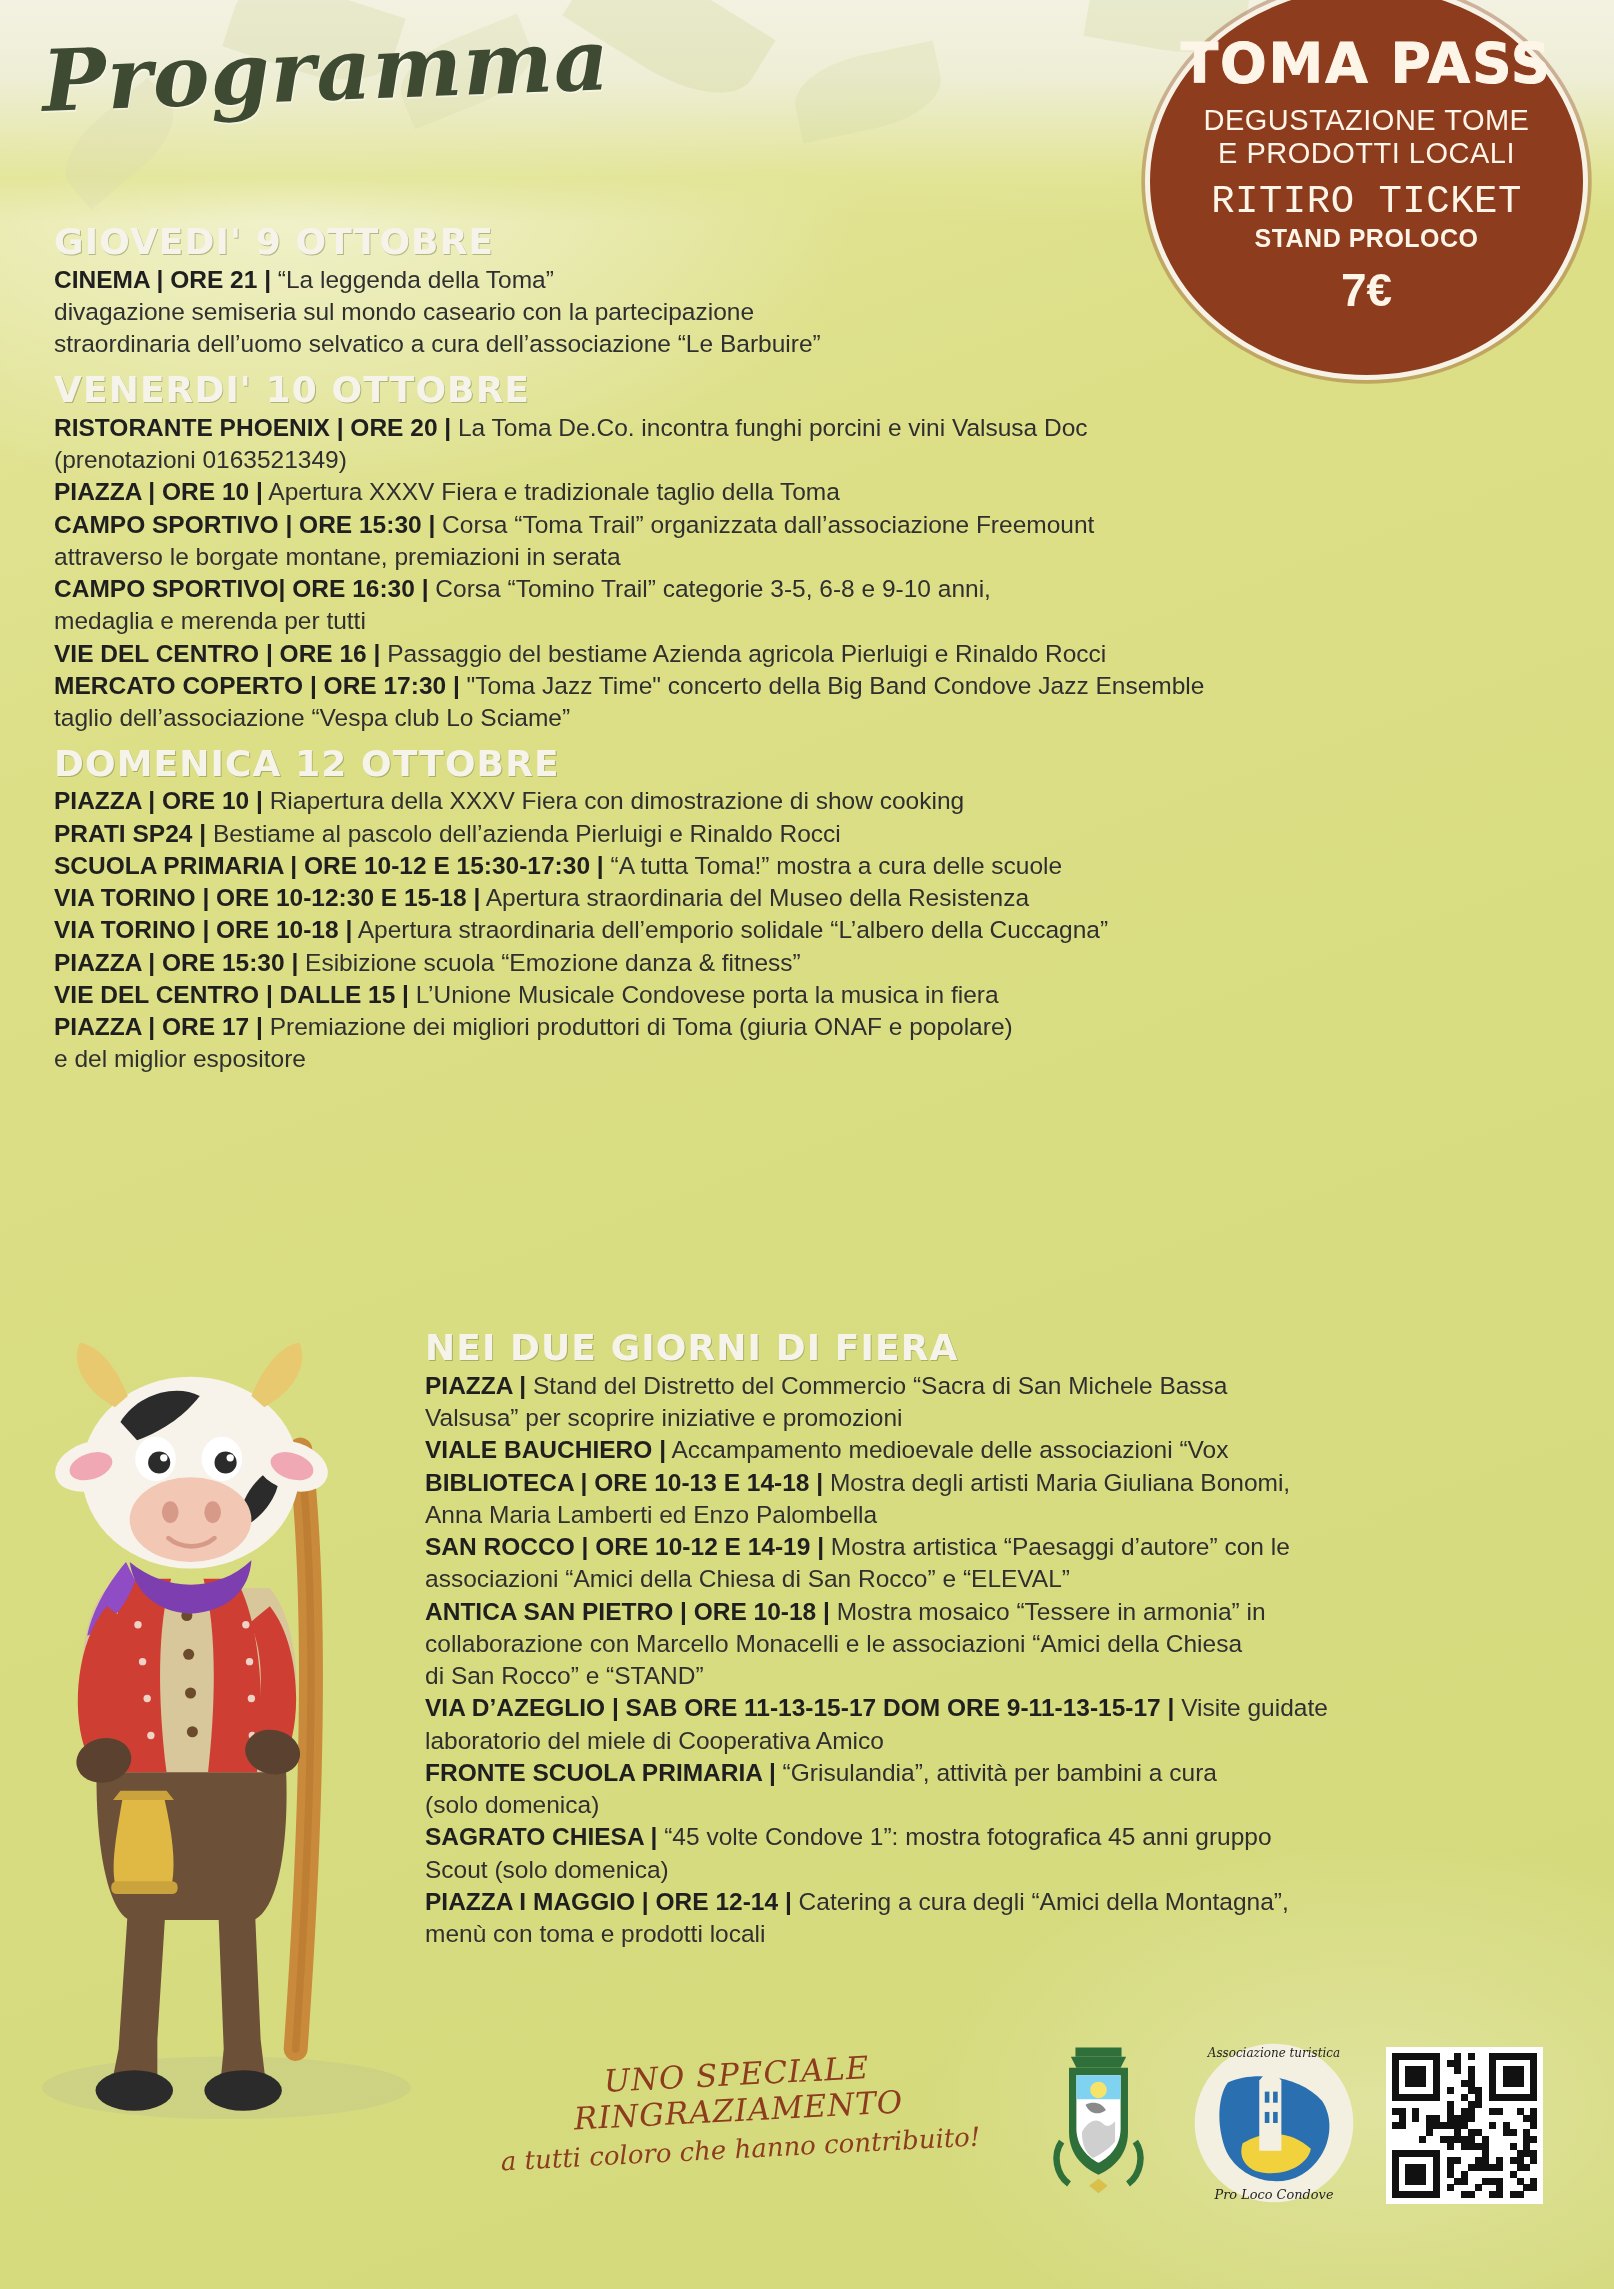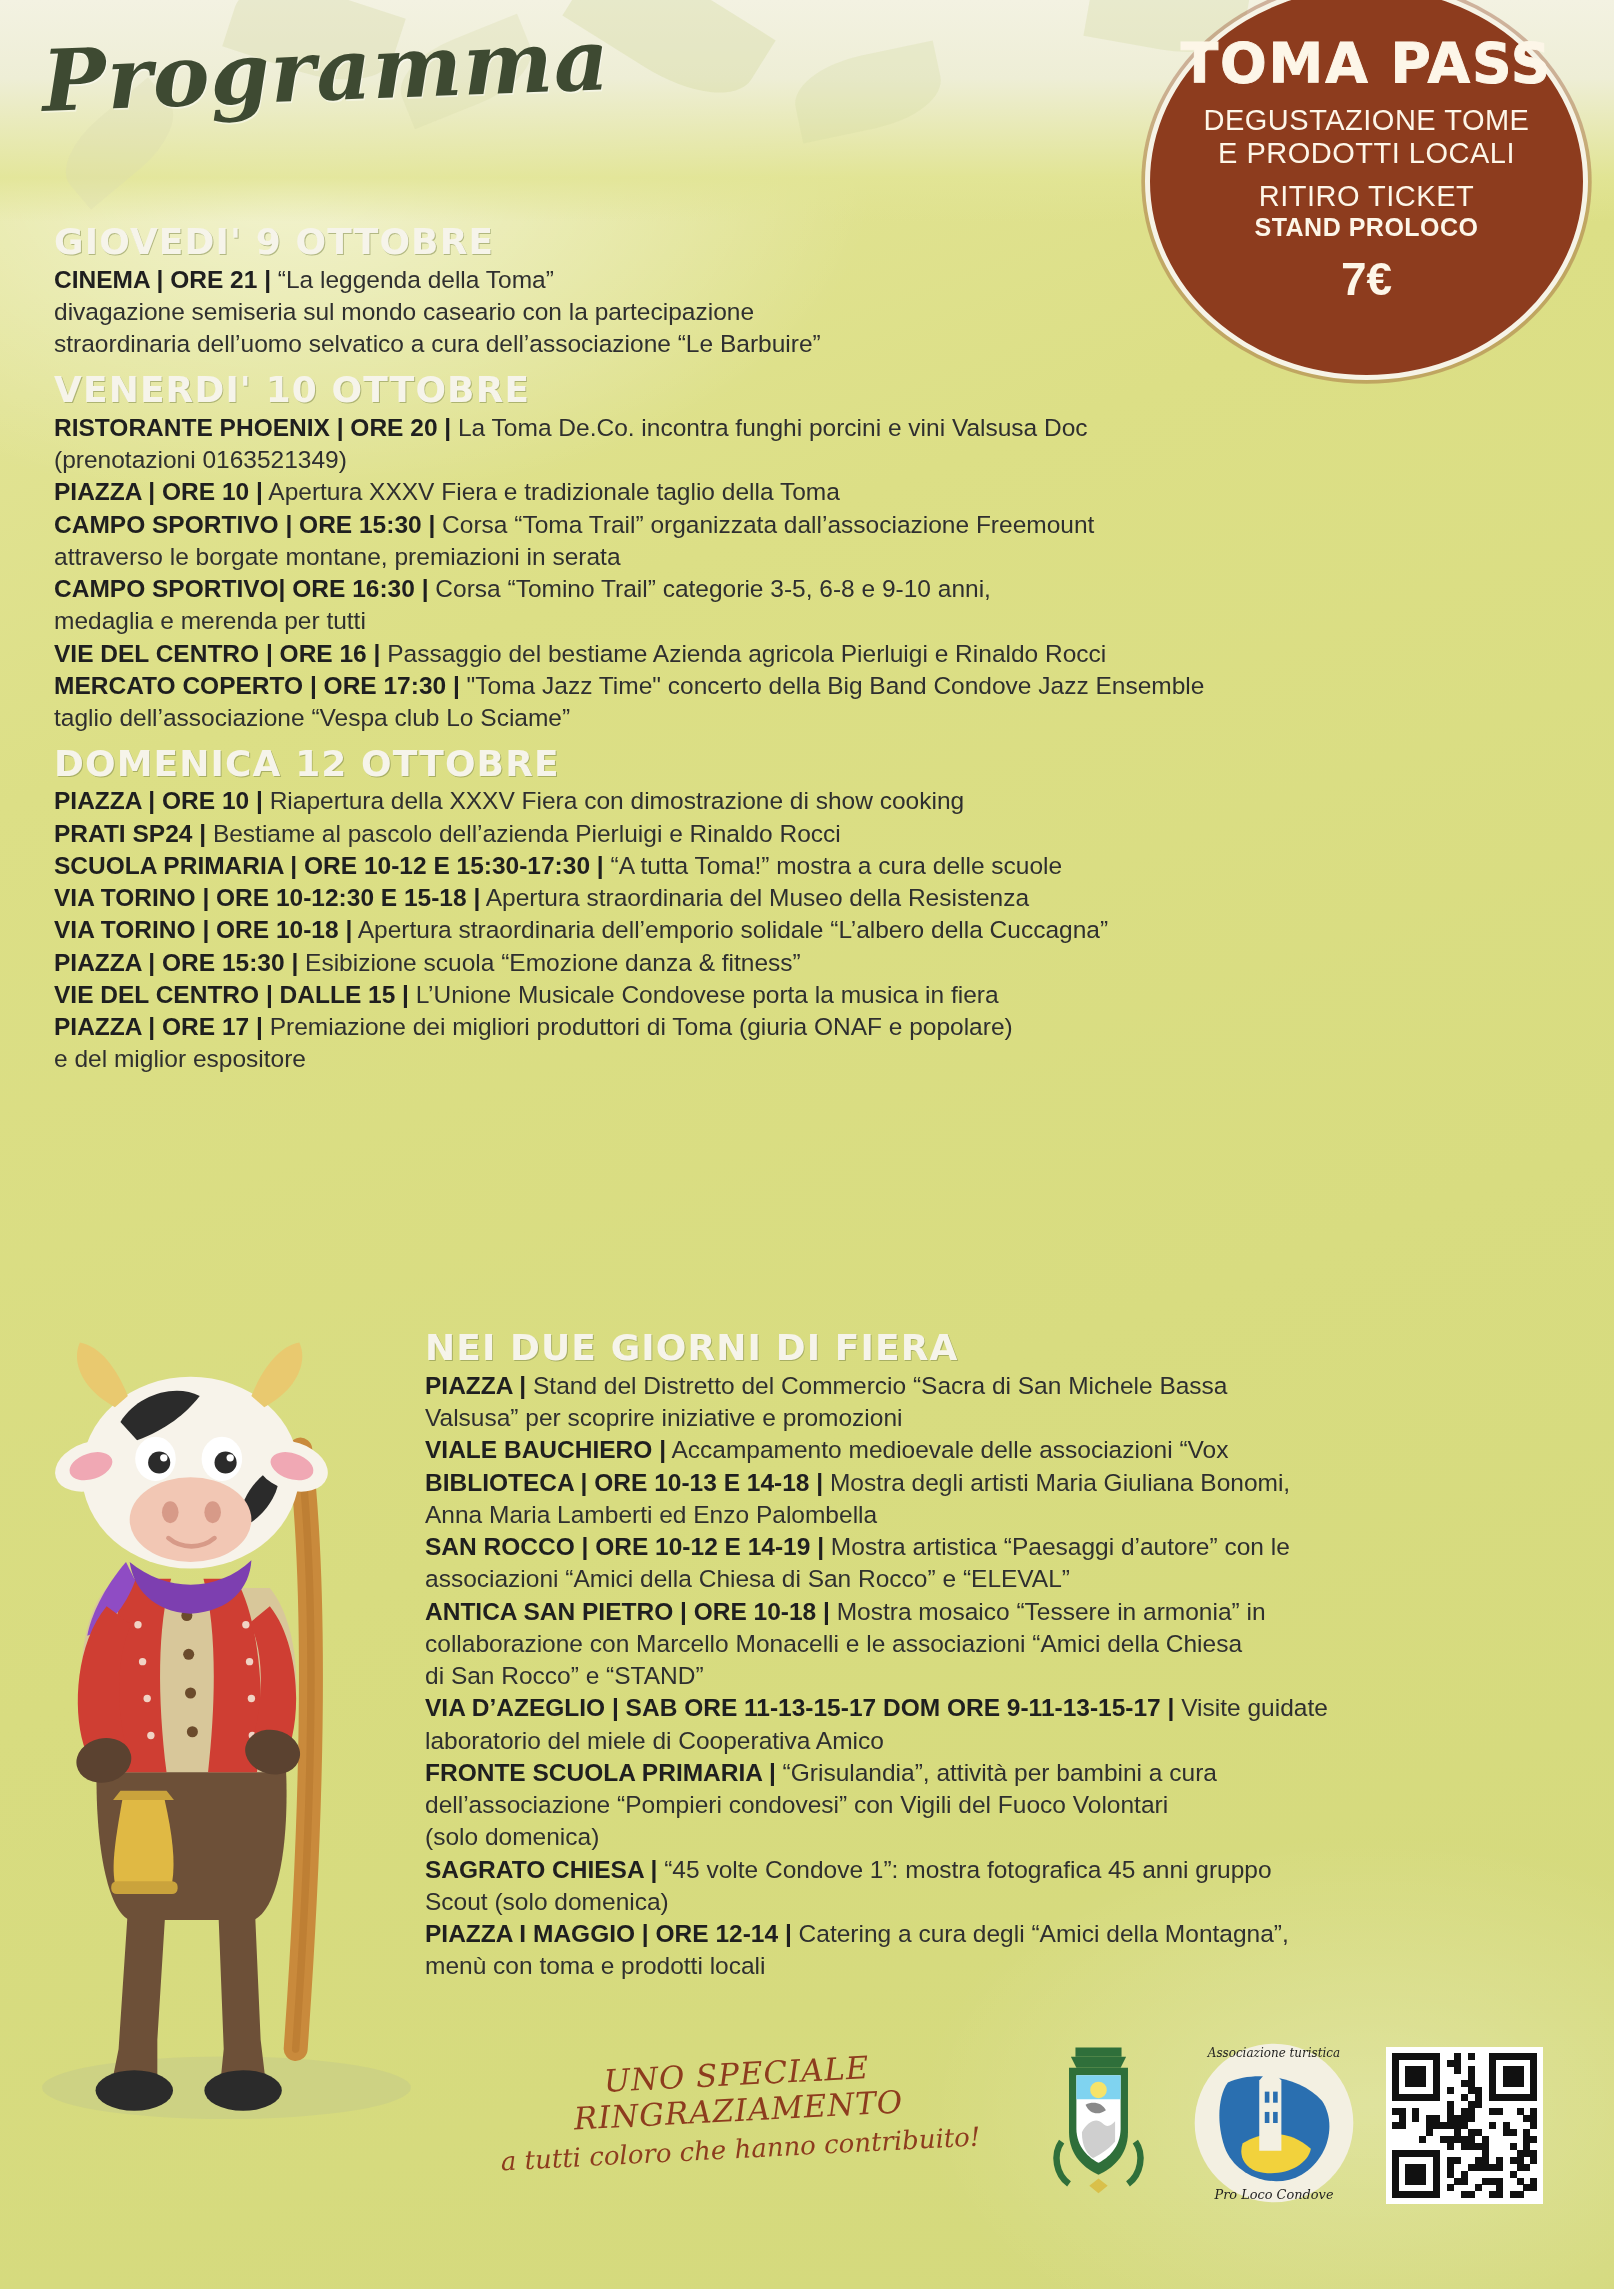--- a/index.html
+++ b/index.html
@@ -59,21 +59,21 @@
   }
   #tp-title {
     font-family: "DejaVu Sans", sans-serif;
     font-weight: 700;
     font-size: 55px;
     letter-spacing: 1.8px;
     line-height: 1;
     -webkit-text-stroke: 0.9px #fdf6e8;
   }
   #tp-sub1 { font-size: 29px; line-height:1.12; margin-top: 13px; letter-spacing:0.5px; }
-  #tp-sub2 { font-size: 29px; margin-top: 11px; letter-spacing:0.5px; }
+  #tp-sub2 { font-size: 39px; margin-top: 11px; letter-spacing:0.5px;font-family:Liberation Mono, monospace; }
   #tp-sub3 { font-size: 25px; font-weight:700; letter-spacing:0.5px; }
   #tp-price { font-size: 46px; font-weight:700; margin-top: 9.2px; }
 
   
   #content { position:absolute; left:0; top:0; width:100%; height:100%; }
 
   .day-head {
     font-family: "DejaVu Sans", sans-serif;
     font-size: 36px;
     font-weight: 700;
@@ -187,21 +187,20 @@
       <div class="ev"><b>BIBLIOTECA | ORE 10-13 E 14-18 |</b><span> Mostra degli artisti Maria Giuliana Bonomi,</span></div>
       <div class="ev"><span>Anna Maria Lamberti ed Enzo Palombella</span></div>
       <div class="ev"><b>SAN ROCCO | ORE 10-12 E 14-19 |</b><span> Mostra artistica “Paesaggi d’autore” con le</span></div>
       <div class="ev"><span>associazioni “Amici della Chiesa di San Rocco” e “ELEVAL”</span></div>
       <div class="ev"><b>ANTICA SAN PIETRO | ORE 10-18 |</b><span> Mostra mosaico “Tessere in armonia” in</span></div>
       <div class="ev"><span>collaborazione con Marcello Monacelli e le associazioni “Amici della Chiesa</span></div>
       <div class="ev"><span>di San Rocco” e “STAND”</span></div>
       <div class="ev"><b>VIA D’AZEGLIO | SAB ORE 11-13-15-17 DOM ORE 9-11-13-15-17 |</b><span> Visite guidate</span></div>
       <div class="ev"><span>laboratorio del miele di Cooperativa Amico</span></div>
       <div class="ev"><b>FRONTE SCUOLA PRIMARIA |</b><span> “Grisulandia”, attività per bambini a cura</span></div>
-      <div class="ev"><span>dell’associazione “Pompieri condovesi” con Vigili del Fuoco Volontari</span></div>
       <div class="ev"><span>(solo domenica)</span></div>
       <div class="ev"><b>SAGRATO CHIESA |</b><span> “45 volte Condove 1”: mostra fotografica 45 anni gruppo</span></div>
       <div class="ev"><span>Scout (solo domenica)</span></div>
       <div class="ev"><b>PIAZZA I MAGGIO | ORE 12-14 |</b><span> Catering a cura degli “Amici della Montagna”,</span></div>
       <div class="ev"><span>menù con toma e prodotti locali</span></div>
     </div>
 </div>
 
 <div id="cow">
 <svg viewBox="0 0 450 880" width="415" height="812" xmlns="http://www.w3.org/2000/svg">

